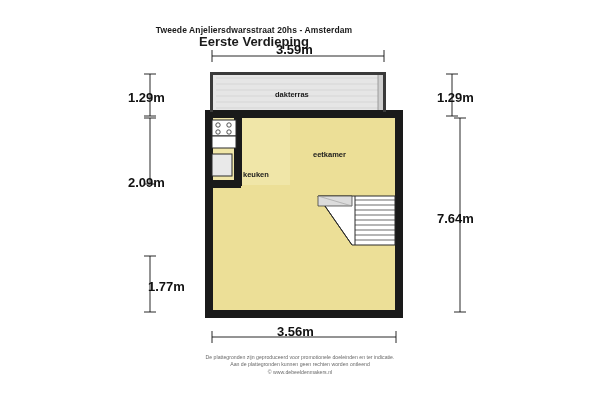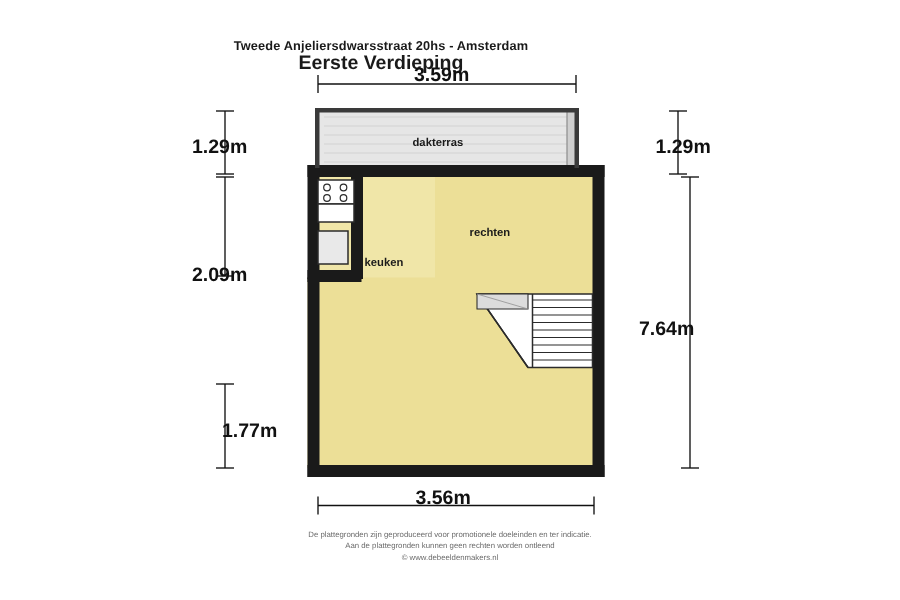--- a/index.html
+++ b/index.html
@@ -214,25 +214,25 @@
       <line x1="454" y1="312" x2="466" y2="312"></line>
     </g>
   </svg>
 
   <div class="dim" style="left:276px; top:42px;">3.59m</div>
   <div class="dim" style="left:277px; top:324px;">3.56m</div>
   <div class="dim" style="left:128px; top:90px;">1.29m</div>
   <div class="dim" style="left:128px; top:143px;margin-top:32px;">2.09m</div>
   <div class="dim" style="left:128px; top:279px;margin-left:20px;">1.77m</div>
   <div class="dim" style="left:437px; top:90px;">1.29m</div>
-  <div class="dim" style="left:426px; top:211px;text-align:right;">7.64m</div>
+  <div class="dim" style="left:437px; top:211px;text-align:right;">7.64m</div>
 
   <div class="terrace-label" style="left:275px; top:90px;">dakterras</div>
   <div class="room-label" style="left:243px; top:138px;margin-top:32px;">keuken</div>
-  <div class="room-label" style="left:313px; top:150px;">rechten</div>
+  <div class="room-label" style="left:313px; top:150px;">eetkamer</div>
 
   <div class="footer">
     <div>De plattegronden zijn geproduceerd voor promotionele doeleinden en ter indicatie.</div>
     <div>Aan de plattegronden kunnen geen rechten worden ontleend</div>
     <div>© www.debeeldenmakers.nl</div>
   </div>
 
 </div>
 
 </body></html>

